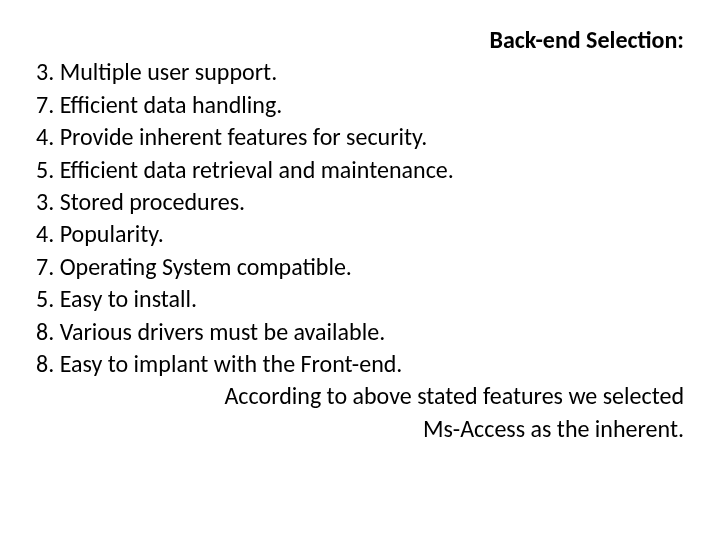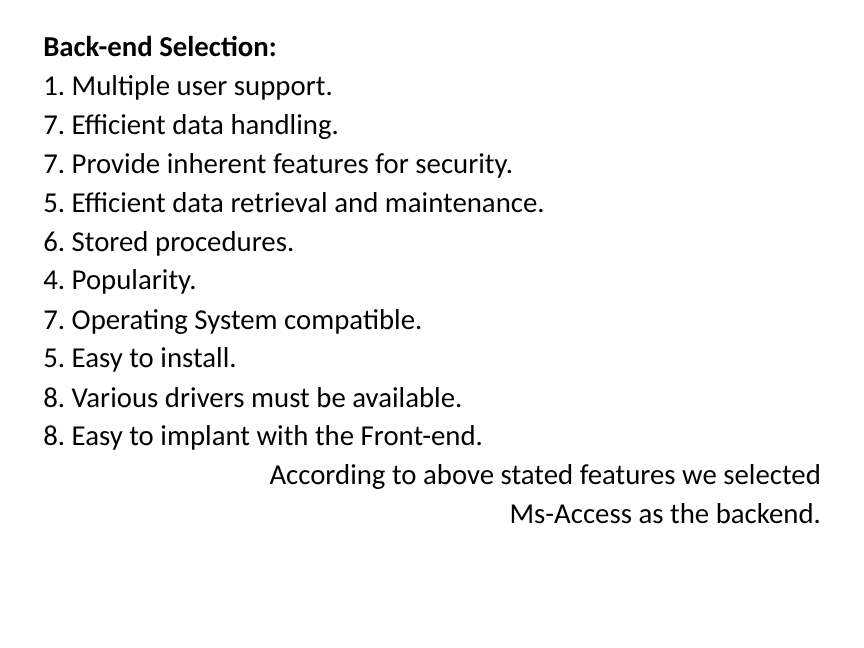--- a/index.html
+++ b/index.html
@@ -12,37 +12,38 @@
       height: 540px;
       background: #ffffff;
       font-family: Calibri, "Segoe UI", Arial, sans-serif;
       font-size: 24px;
       color: #000000;
       padding: 24px 36px;
       line-height: 1.35;
     }
     .heading {
       font-weight: 700;
+      text-align: right;
     }
     .list-item {
       padding-left: 0;
     }
     .conclusion {
       padding-left: 24px;
       text-align: right;
     }
   </style>
 </head>
 <body>
 
 <div class="heading">Back-end Selection:</div>
-<div class="list-item">1. Multiple user support.</div>
+<div class="list-item">3. Multiple user support.</div>
 <div class="list-item">7. Efficient data handling.</div>
-<div class="list-item">7. Provide inherent features for security.</div>
+<div class="list-item">4. Provide inherent features for security.</div>
 <div class="list-item">5. Efficient data retrieval and maintenance.</div>
-<div class="list-item">6. Stored procedures.</div>
+<div class="list-item">3. Stored procedures.</div>
 <div class="list-item">4. Popularity.</div>
 <div class="list-item">7. Operating System compatible.</div>
 <div class="list-item">5. Easy to install.</div>
 <div class="list-item">8. Various drivers must be available.</div>
 <div class="list-item">8. Easy to implant with the Front-end.</div>
 <div class="conclusion">According to above stated features we selected</div>
-<div class="conclusion">Ms-Access as the backend.</div>
+<div class="conclusion">Ms-Access as the inherent.</div>
 
 </body></html>

